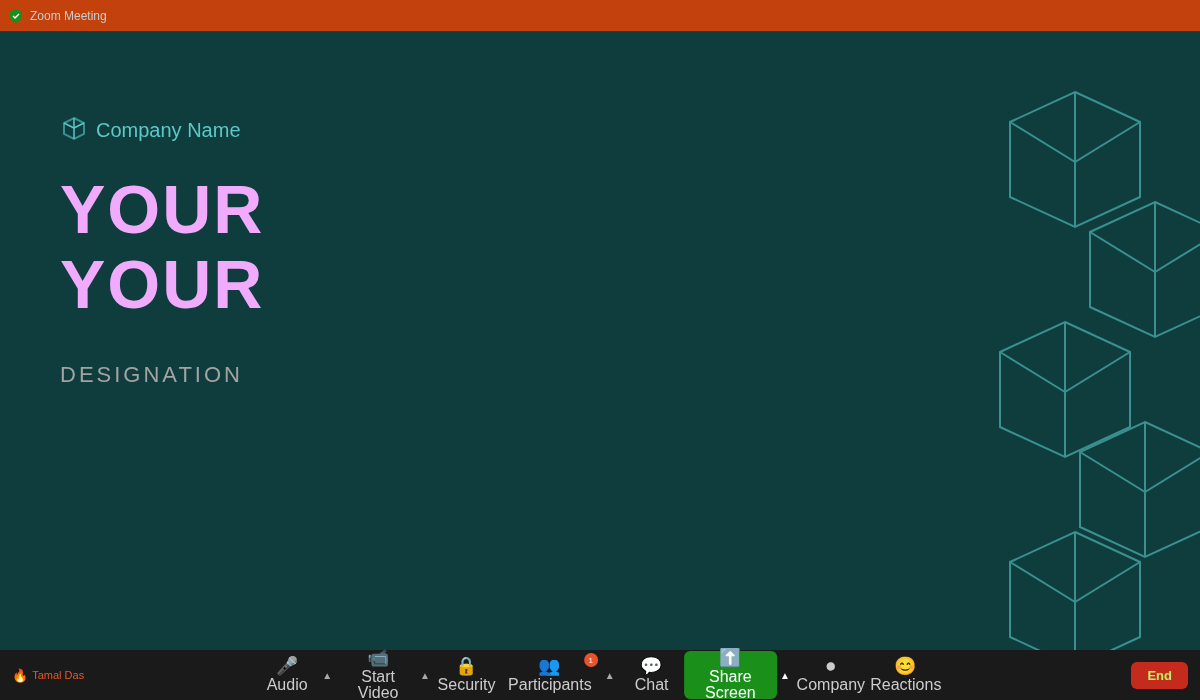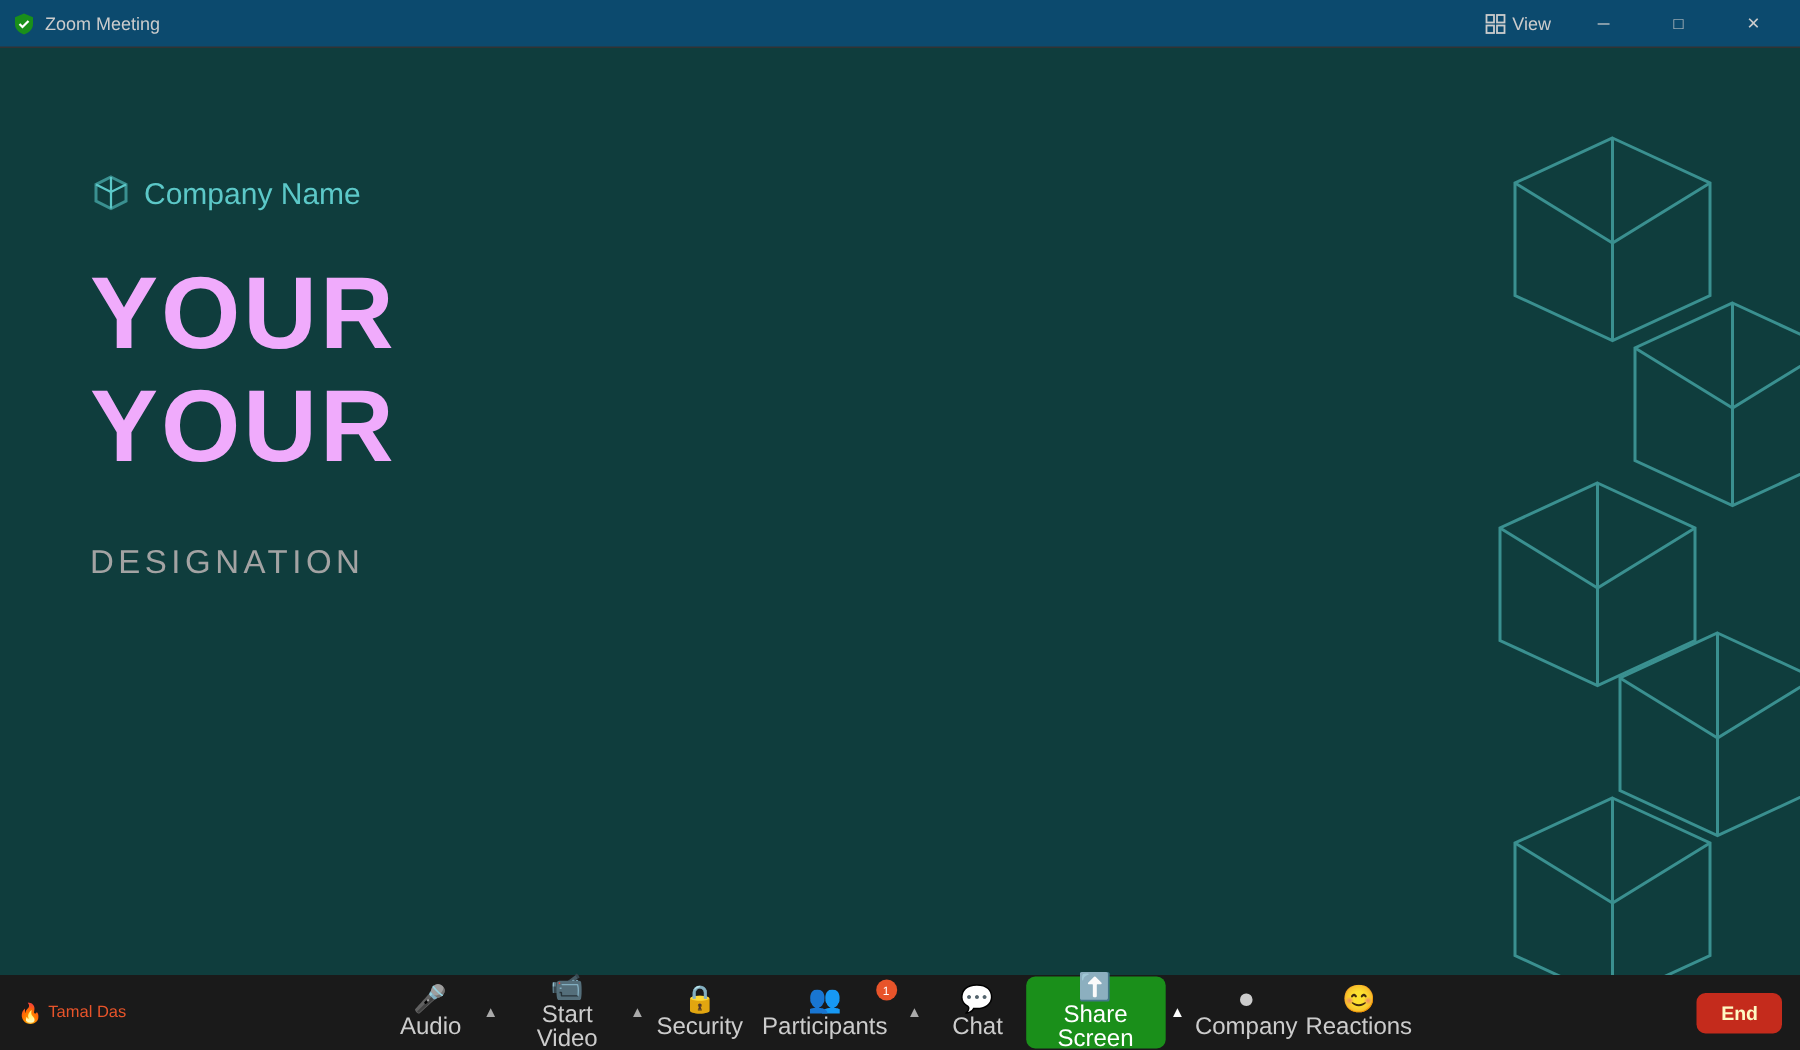--- a/index.html
+++ b/index.html
@@ -9,24 +9,23 @@
       overflow: hidden;
       font-family: 'Segoe UI', Arial, sans-serif;
       background: #1a1a1a;
       user-select: none;
     }
 
     
     #titlebar {
       width: 100%;
       height: 32px;
-      background: #0c4a6e;
-      display: flex;
-      align-items: center;
-      justify-content: space-between;
+      background: #c2410c;
+      display: flex;
+      align-items: center;
       padding: 0 8px;
       border-bottom: 1px solid #333;
     }
     #titlebar-left {
       display: flex;
       align-items: center;
       gap: 6px;
     }
     .zoom-shield {
       width: 16px;
@@ -191,21 +190,21 @@
     }
 
     .tool-btn.share-screen-active {
       background: #1a8f1a;
       border-radius: 6px;
       color: white;
     }
 
     #end-btn {
       background: #c42b1c;
-      color: #fef9c3;
+      color: #bef264;
       border: none;
       border-radius: 6px;
       padding: 6px 16px;
       font-size: 13px;
       font-weight: 600;
       cursor: pointer;
     }
 
     
     .cube-outline {
@@ -220,34 +219,20 @@
 <div id="titlebar">
   <div id="titlebar-left">
     <div class="zoom-shield">
       <svg width="16" height="16" viewBox="0 0 16 16">
         <path d="M8 1 L14 3.5 L14 8 C14 11.5 11 14 8 15 C5 14 2 11.5 2 8 L2 3.5 Z" fill="#1a8f1a" stroke="none"></path>
         <path d="M5 8 L7 10 L11 6" fill="none" stroke="white" stroke-width="1.5"></path>
       </svg>
     </div>
     <span id="titlebar-title">Zoom Meeting</span>
   </div>
-  <div style="display:flex;align-items:center;gap:4px;">
-    <div id="view-btn">
-      <svg width="14" height="14" viewBox="0 0 14 14" fill="none">
-        <rect x="1" y="1" width="5" height="5" stroke="#ccc" stroke-width="1.2"></rect>
-        <rect x="8" y="1" width="5" height="5" stroke="#ccc" stroke-width="1.2"></rect>
-        <rect x="1" y="8" width="5" height="5" stroke="#ccc" stroke-width="1.2"></rect>
-        <rect x="8" y="8" width="5" height="5" stroke="#ccc" stroke-width="1.2"></rect>
-      </svg>
-      <span>View</span>
-    </div>
-    <button class="win-btn">─</button>
-    <button class="win-btn">□</button>
-    <button class="win-btn close">✕</button>
-  </div>
 </div>
 
 <div id="main-content">
 
   <div id="slide-left">
     <div id="company-name">
       <svg width="28" height="28" viewBox="0 0 28 28" fill="none" style="margin-top:2px;flex-shrink:0;">
 
         <polygon points="14,4 24,9 24,20 14,25 4,20 4,9" class="cube-outline" stroke="#5cc8c8" stroke-width="1.5" fill="none"></polygon>
         <polyline points="14,4 14,14 24,9" fill="none" stroke="#5cc8c8" stroke-width="1.5"></polyline>

